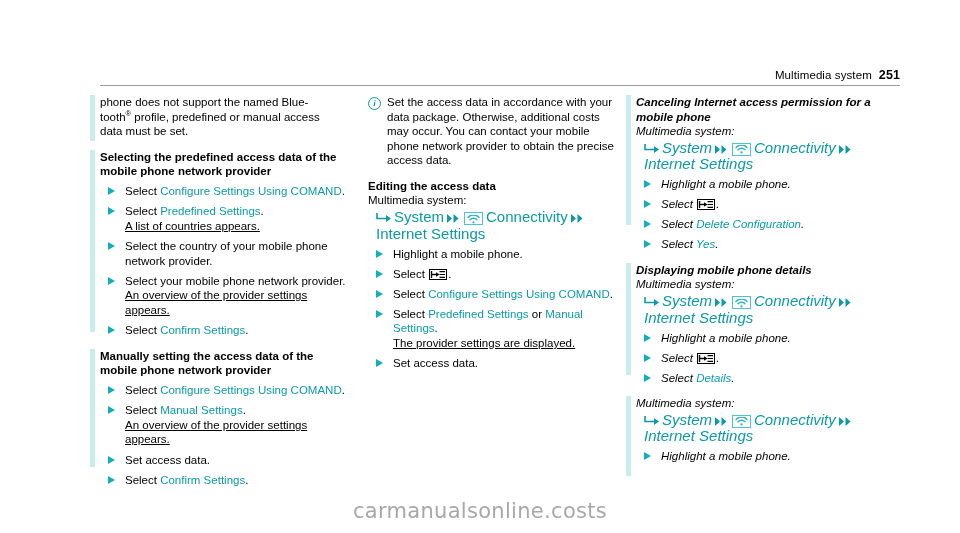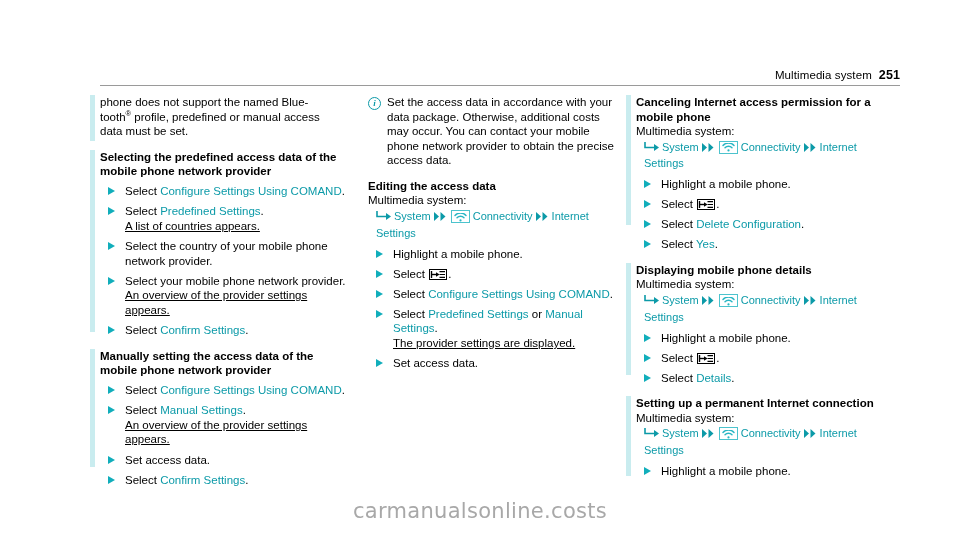--- a/index.html
+++ b/index.html
@@ -61,21 +61,21 @@
     top: 95px;
     width: 960px;
   }
   .col {
     position: absolute;
     top: 0;
     width: 250px;
   }
   .col-1 { left: 100px; }
   .col-2 { left: 368px; }
-  .col-3 { left: 636px; }
+  .col-3 { left: 636px; font-style: italic; }
 
   
   .block { position: relative; }
 
   
   .changebar {
     position: absolute;
     left: -10px;
     top: 0;
     width: 5px;
@@ -143,21 +143,21 @@
     border-top: 4.5px solid transparent;
     border-bottom: 4.5px solid transparent;
   }
   .step-result {
     display: block;
     text-decoration: underline;
   }
 
   
   .path {
-    font-size: 11px;
+    font-size: 15px;
     line-height: 15.5px;
     color: #0c9aa8;
     padding-left: 8px;
     margin-top: 1px;
   }
   .path-arrow {
     display: inline-block;
     vertical-align: -1px;
     margin-right: 2px;
   }
@@ -485,21 +485,20 @@
         <div class="step">
           <span class="step-marker"></span>
           <span>Select </span><span class="ui">Details</span><span>.</span>
         </div>
       </div>
 
       <div class="spacer-lg"></div>
 
       <div class="block">
         <div class="changebar" style="height:80px;"></div>
-        <h2 class="heading">Setting up a permanent Internet connection</h2>
         <p class="para">Multimedia system:</p>
 
         <div class="path">
           <span class="path-arrow">
             <svg width="16" height="11" viewBox="0 0 16 11">
                 <path d="M1 1 L1 6.5 L11 6.5" stroke="#0c9aa8" stroke-width="1.6" fill="none"></path>
                 <path d="M10 3 L15 6.5 L10 10 Z" fill="#0c9aa8"></path>
               </svg>
           </span><span class="ui">System</span><span class="path-sep">
             <svg width="13" height="9" viewBox="0 0 13 9">

